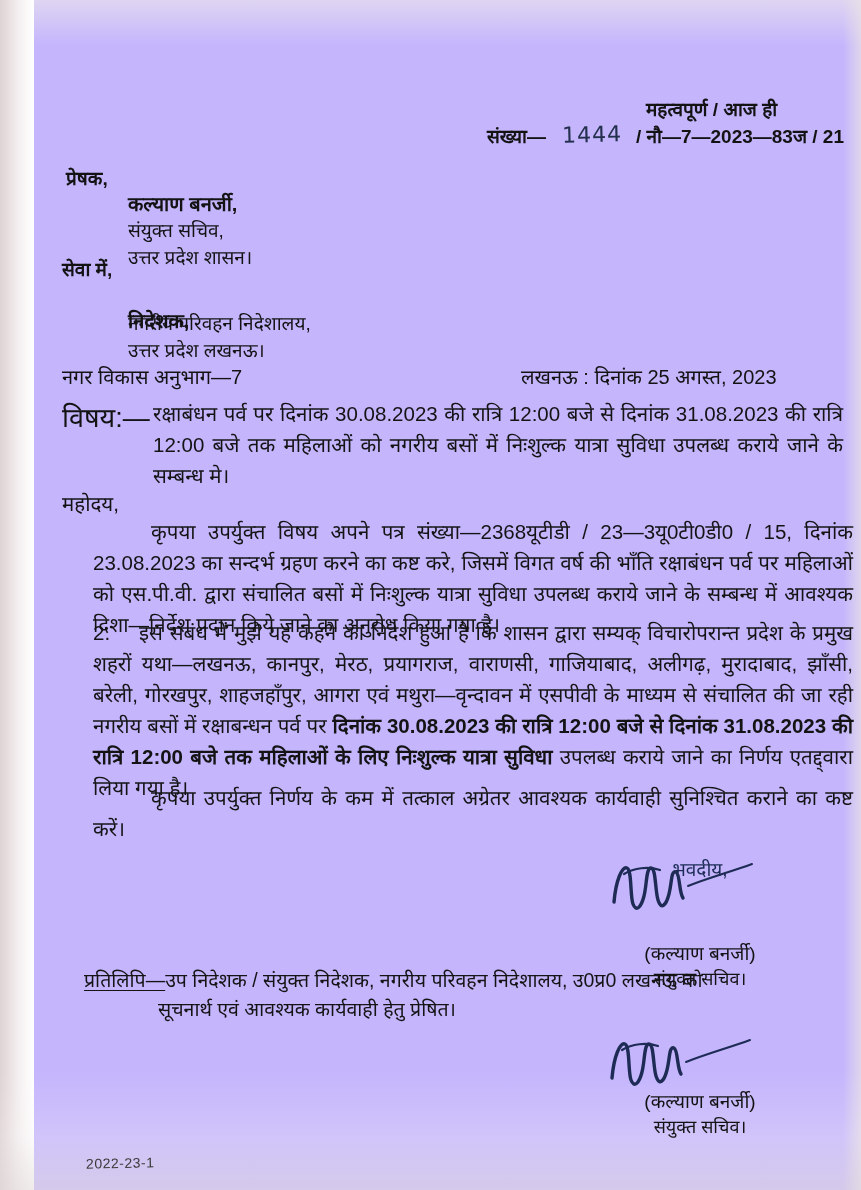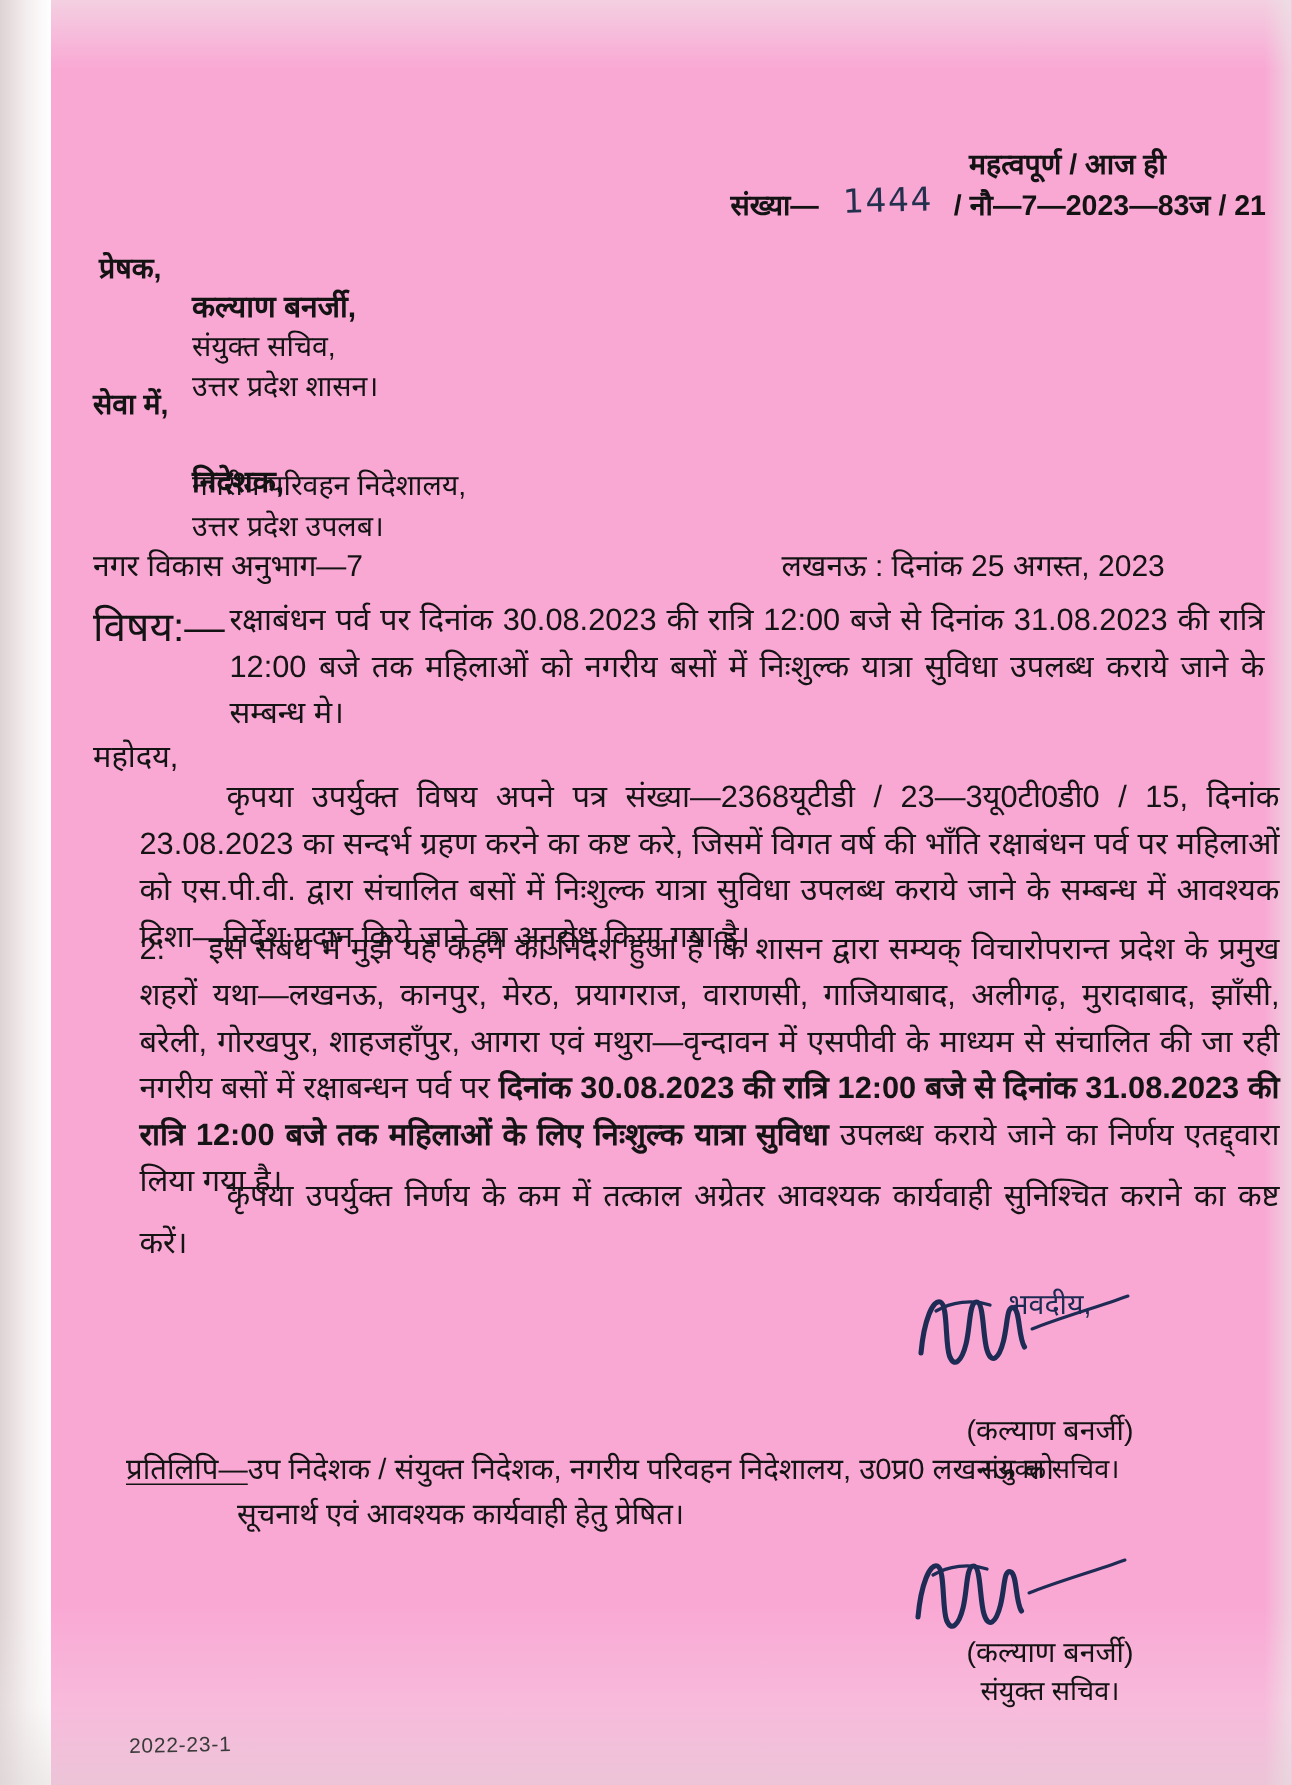--- a/index.html
+++ b/index.html
@@ -12,21 +12,21 @@
     background: #ffffff;
     font-family: "Liberation Sans", sans-serif;
     overflow: hidden;
   }
 
   
   #page {
     position: relative;
     width: 861px;
     height: 1190px;
-    background: #f9a8d4;
+    background: #c4b5fd;
     overflow: hidden;
   }
   
   #paper-left-shadow {
     position: absolute;
     left: 0; top: 0;
     width: 34px; height: 1190px;
     background: linear-gradient(to right,
         #ddd2d4 0%, #e6dcdd 20%, #f2eced 48%, #faf7f7 75%, #ffffff 100%);
     pointer-events: none;
@@ -210,21 +210,21 @@
   <div id="hdr-number-hand">1444</div>
 
   <div class="txt" id="from-label">प्रेषक,</div>
   <div class="txt" id="from-l1">कल्याण बनर्जी,</div>
   <div class="txt" id="from-l2">संयुक्त सचिव,</div>
   <div class="txt" id="from-l3">उत्तर प्रदेश शासन।</div>
 
   <div class="txt" id="to-label">सेवा में,</div>
   <div class="txt" id="to-l1">निदेशक,</div>
   <div class="txt" id="to-l2">नगरीय परिवहन निदेशालय,</div>
-  <div class="txt" id="to-l3">उत्तर प्रदेश उपलब।</div>
+  <div class="txt" id="to-l3">उत्तर प्रदेश लखनऊ।</div>
 
   <div class="txt" id="section-line">नगर विकास अनुभाग—7</div>
   <div class="txt" id="place-date">लखनऊ : दिनांक 25 अगस्त, 2023</div>
 
   <div class="txt" id="subject-label">विषय:—</div>
   <div id="subject-body">रक्षाबंधन पर्व पर दिनांक 30.08.2023 की रात्रि 12:00 बजे से दिनांक 31.08.2023 की रात्रि 12:00 बजे तक महिलाओं को नगरीय बसों में निःशुल्क यात्रा सुविधा उपलब्ध कराये जाने के सम्बन्ध मे।</div>
 
   <div class="txt" id="salutation">महोदय,</div>
 
   <div class="para" id="para-1">कृपया उपर्युक्त विषय अपने पत्र संख्या—2368यूटीडी / 23—3यू0टी0डी0 / 15, दिनांक 23.08.2023 का सन्दर्भ ग्रहण करने का कष्ट करे, जिसमें विगत वर्ष की भाँति रक्षाबंधन पर्व पर महिलाओं को एस.पी.वी. द्वारा संचालित बसों में निःशुल्क यात्रा सुविधा उपलब्ध कराये जाने के सम्बन्ध में आवश्यक दिशा—निर्देश प्रदान किये जाने का अनुरोध किया गया है।</div>

